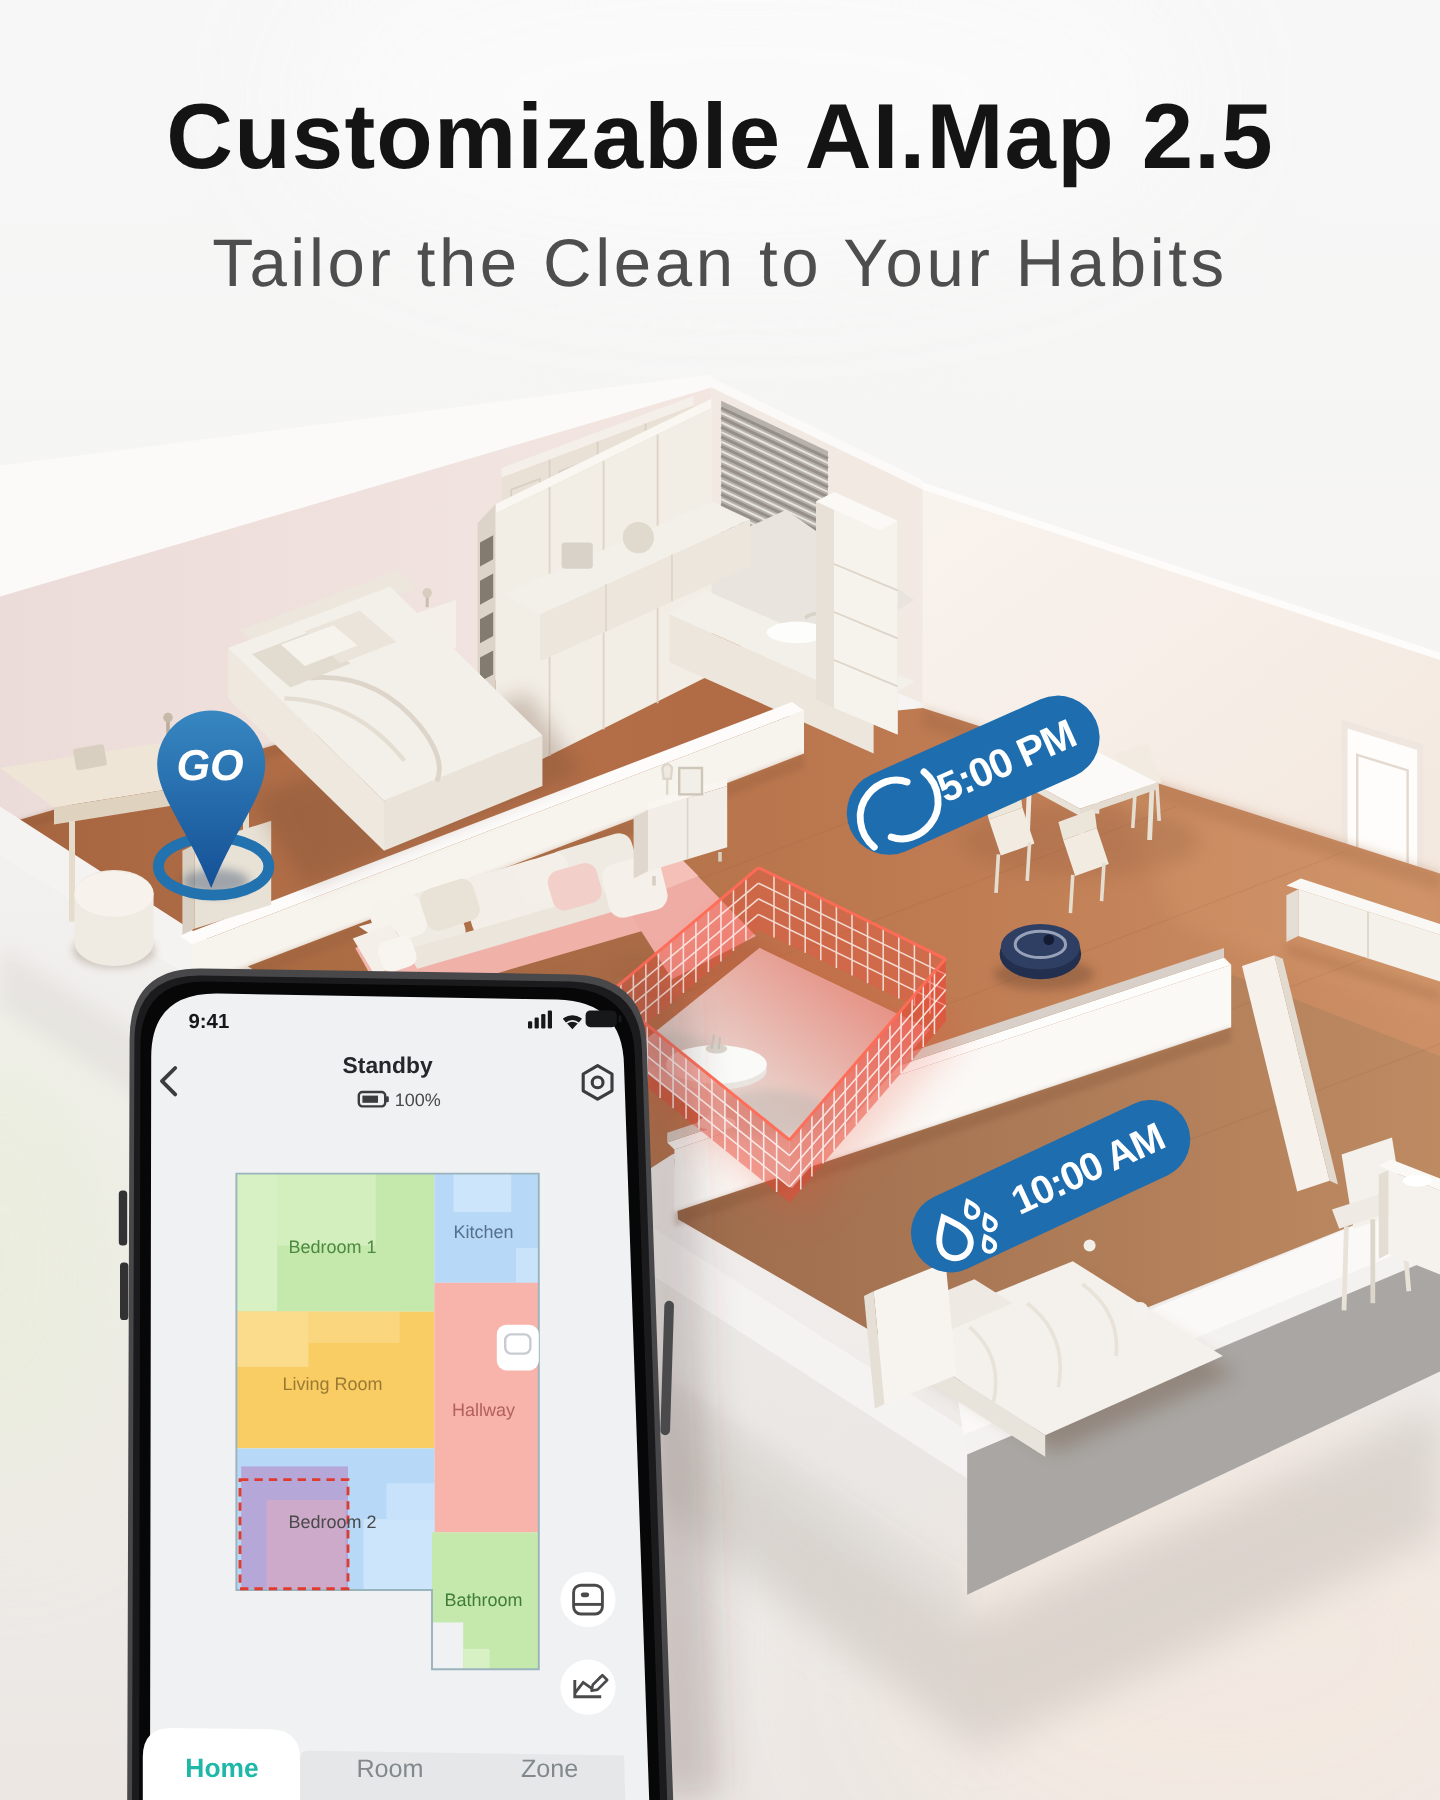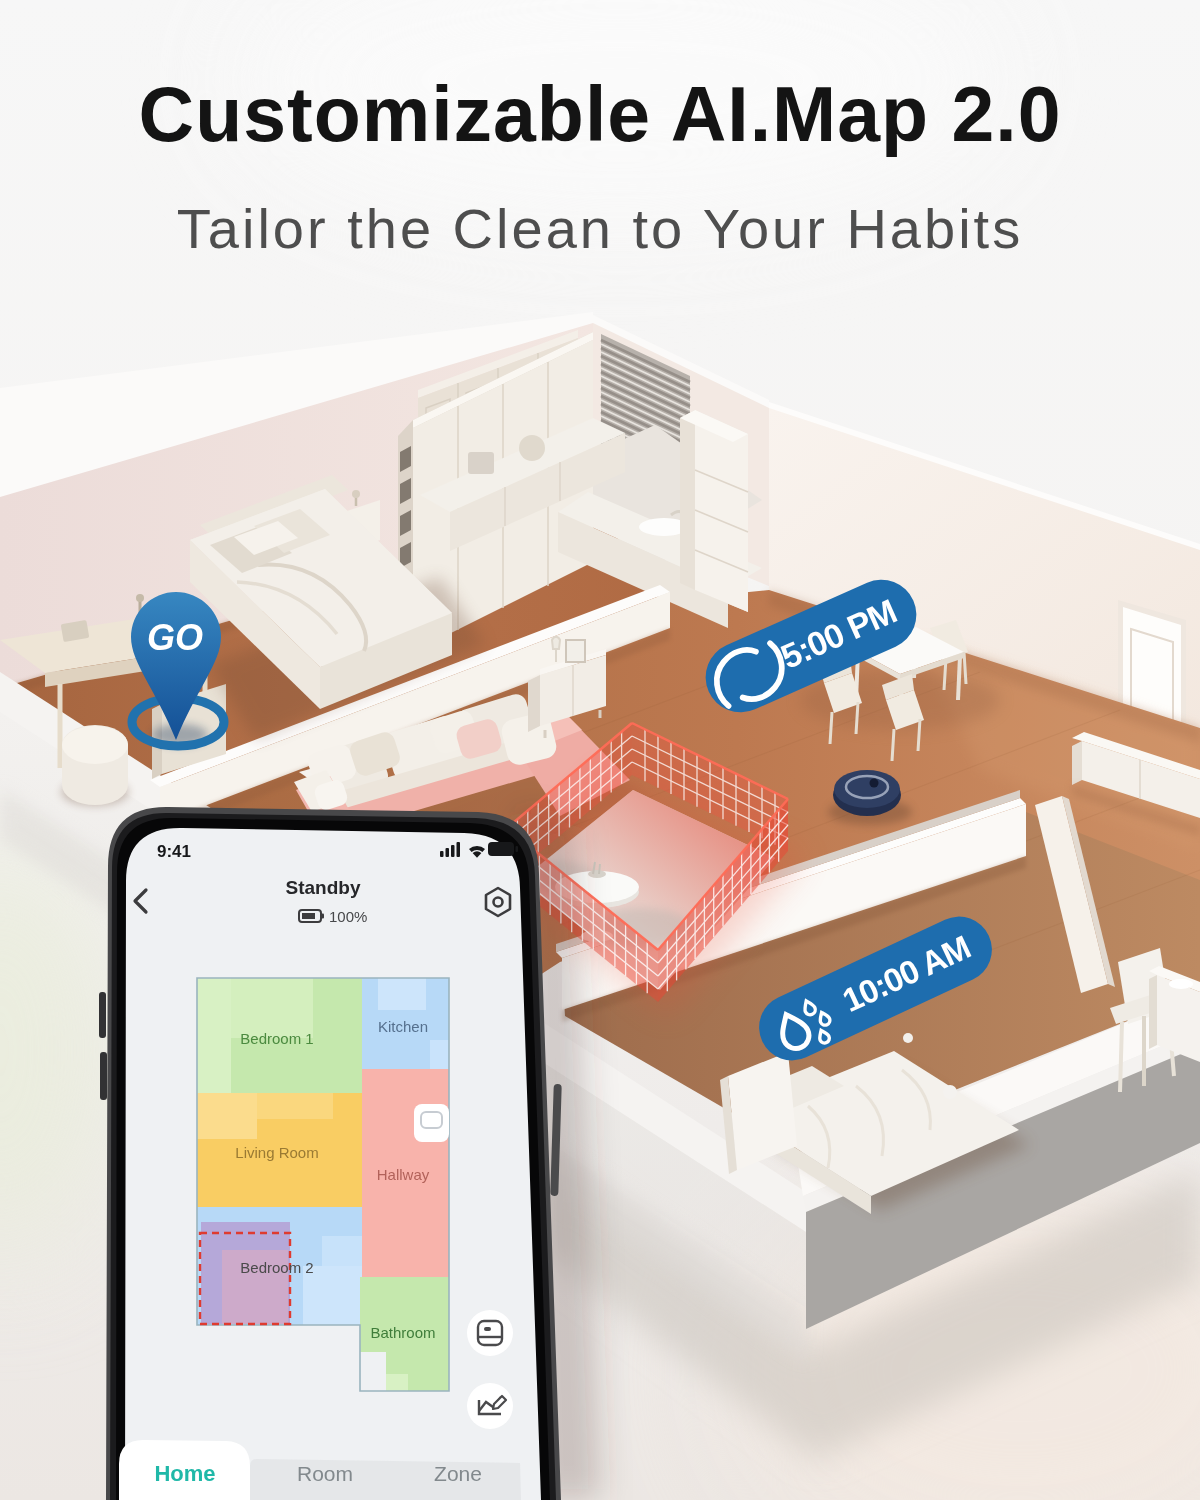--- a/index.html
+++ b/index.html
@@ -2,35 +2,35 @@
 <html><head>
 <meta charset="utf-8">
 <style>
   html,body{margin:0;padding:0;}
   .page{position:relative;width:1200px;height:1500px;overflow:hidden;
     font-family:"Liberation Sans",sans-serif;
     background:linear-gradient(180deg,#f7f7f7 0%,#f5f4f3 40%,#efecea 75%,#ece7e3 100%);}
   .blob{position:absolute;border-radius:50%;filter:blur(60px);}
   .title{position:absolute;left:0;top:70px;width:1200px;text-align:center;
     font-size:77px;font-weight:700;color:#141414;letter-spacing:1px;}
-  .subtitle{position:absolute;left:0;top:196px;width:1200px;text-align:center;
+  .subtitle{position:absolute;left:0;top:186px;width:1200px;text-align:center;
     font-size:56px;font-weight:400;color:#4e4e4e;letter-spacing:3px;}
   svg text{font-family:"Liberation Sans",sans-serif;}
 </style>
 </head>
 <body>
 <div class="page">
 
   <div class="blob" style="left:-120px;top:840px;width:240px;height:420px;background:#e9edda;opacity:.75"></div>
 
   <div class="blob" style="left:740px;top:1170px;width:560px;height:400px;background:#f3e9e1;opacity:.95"></div>
 
   <div class="blob" style="left:240px;top:-60px;width:760px;height:280px;background:#fbfbfb;opacity:.9"></div>
 
-  <div class="title">Customizable AI.Map 2.0</div>
+  <div class="title">Customizable AI.Map 2.5</div>
 
   <div class="subtitle">Tailor the Clean to Your Habits</div>
 
   <svg id="scene" width="1200" height="1500" viewBox="0 0 1200 1500" style="position:absolute;left:0;top:0" xmlns="http://www.w3.org/2000/svg">
     <defs>
       <linearGradient id="pinkwall" x1="0" y1="0" x2="1" y2="0">
         <stop offset="0" stop-color="#ecdcd9"></stop>
           <stop offset="1" stop-color="#f3e6e1"></stop>
       </linearGradient>
       <linearGradient id="rightwall" x1="0" y1="0" x2="1" y2="1">

